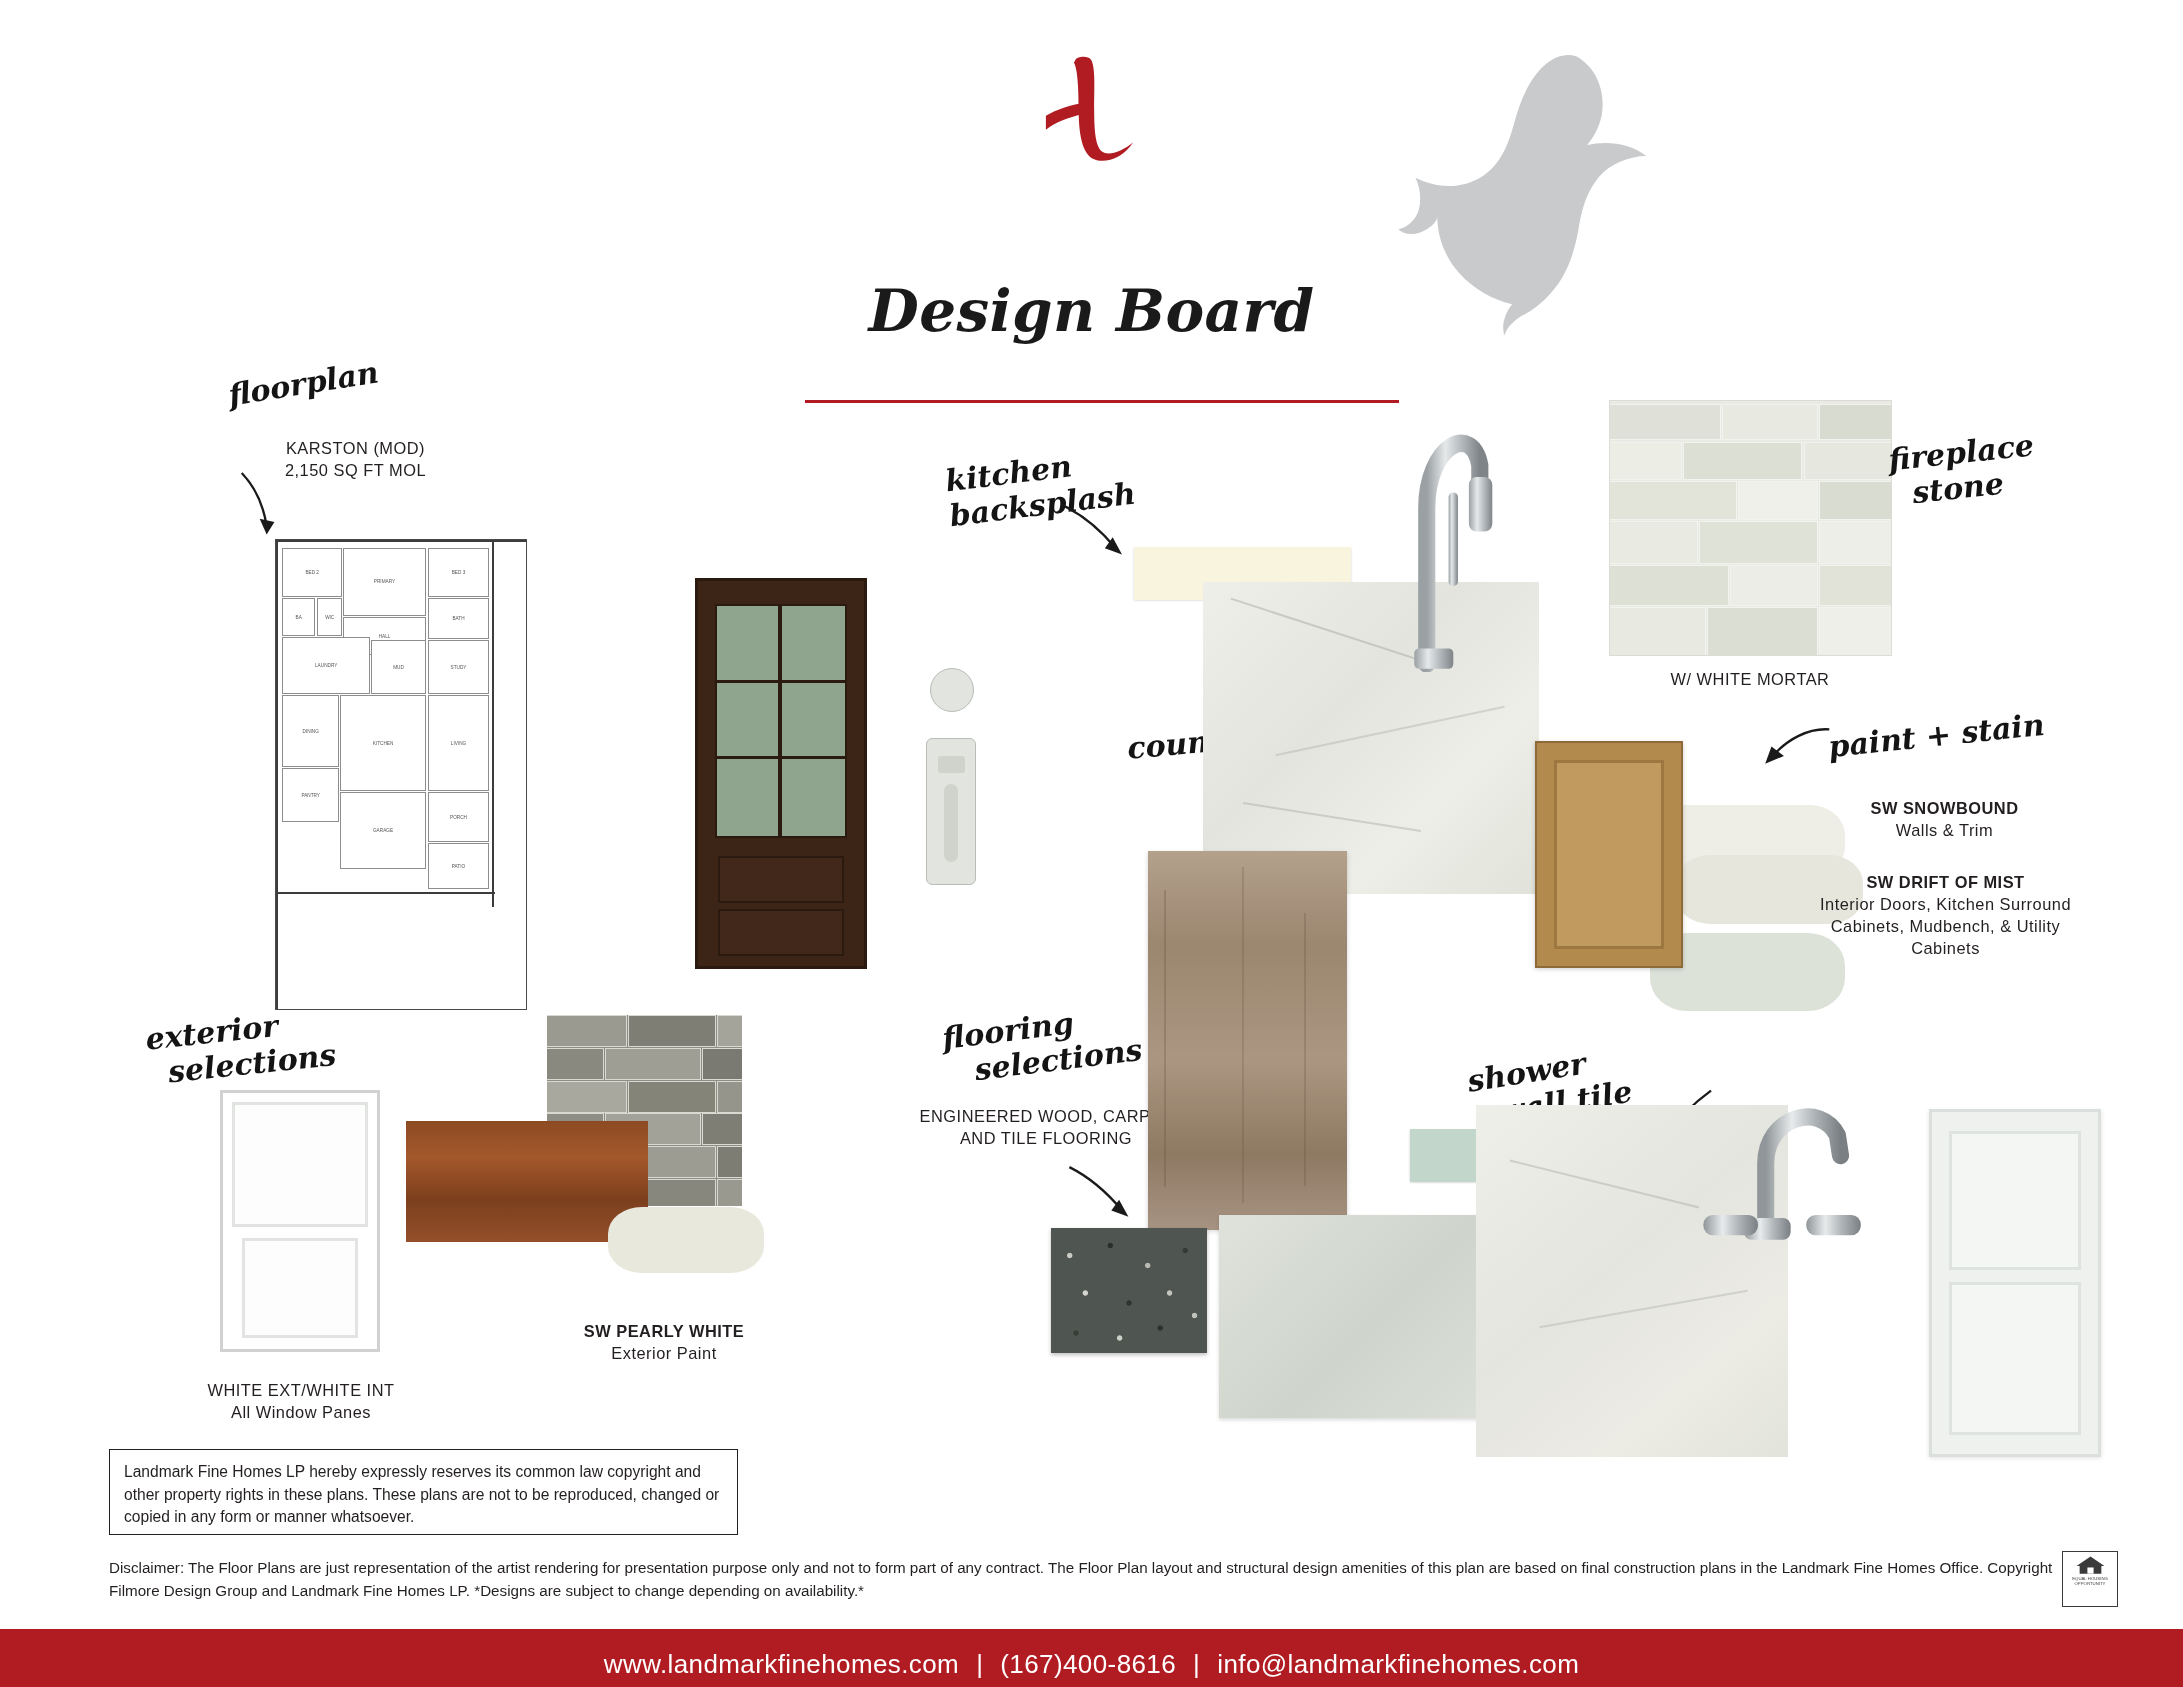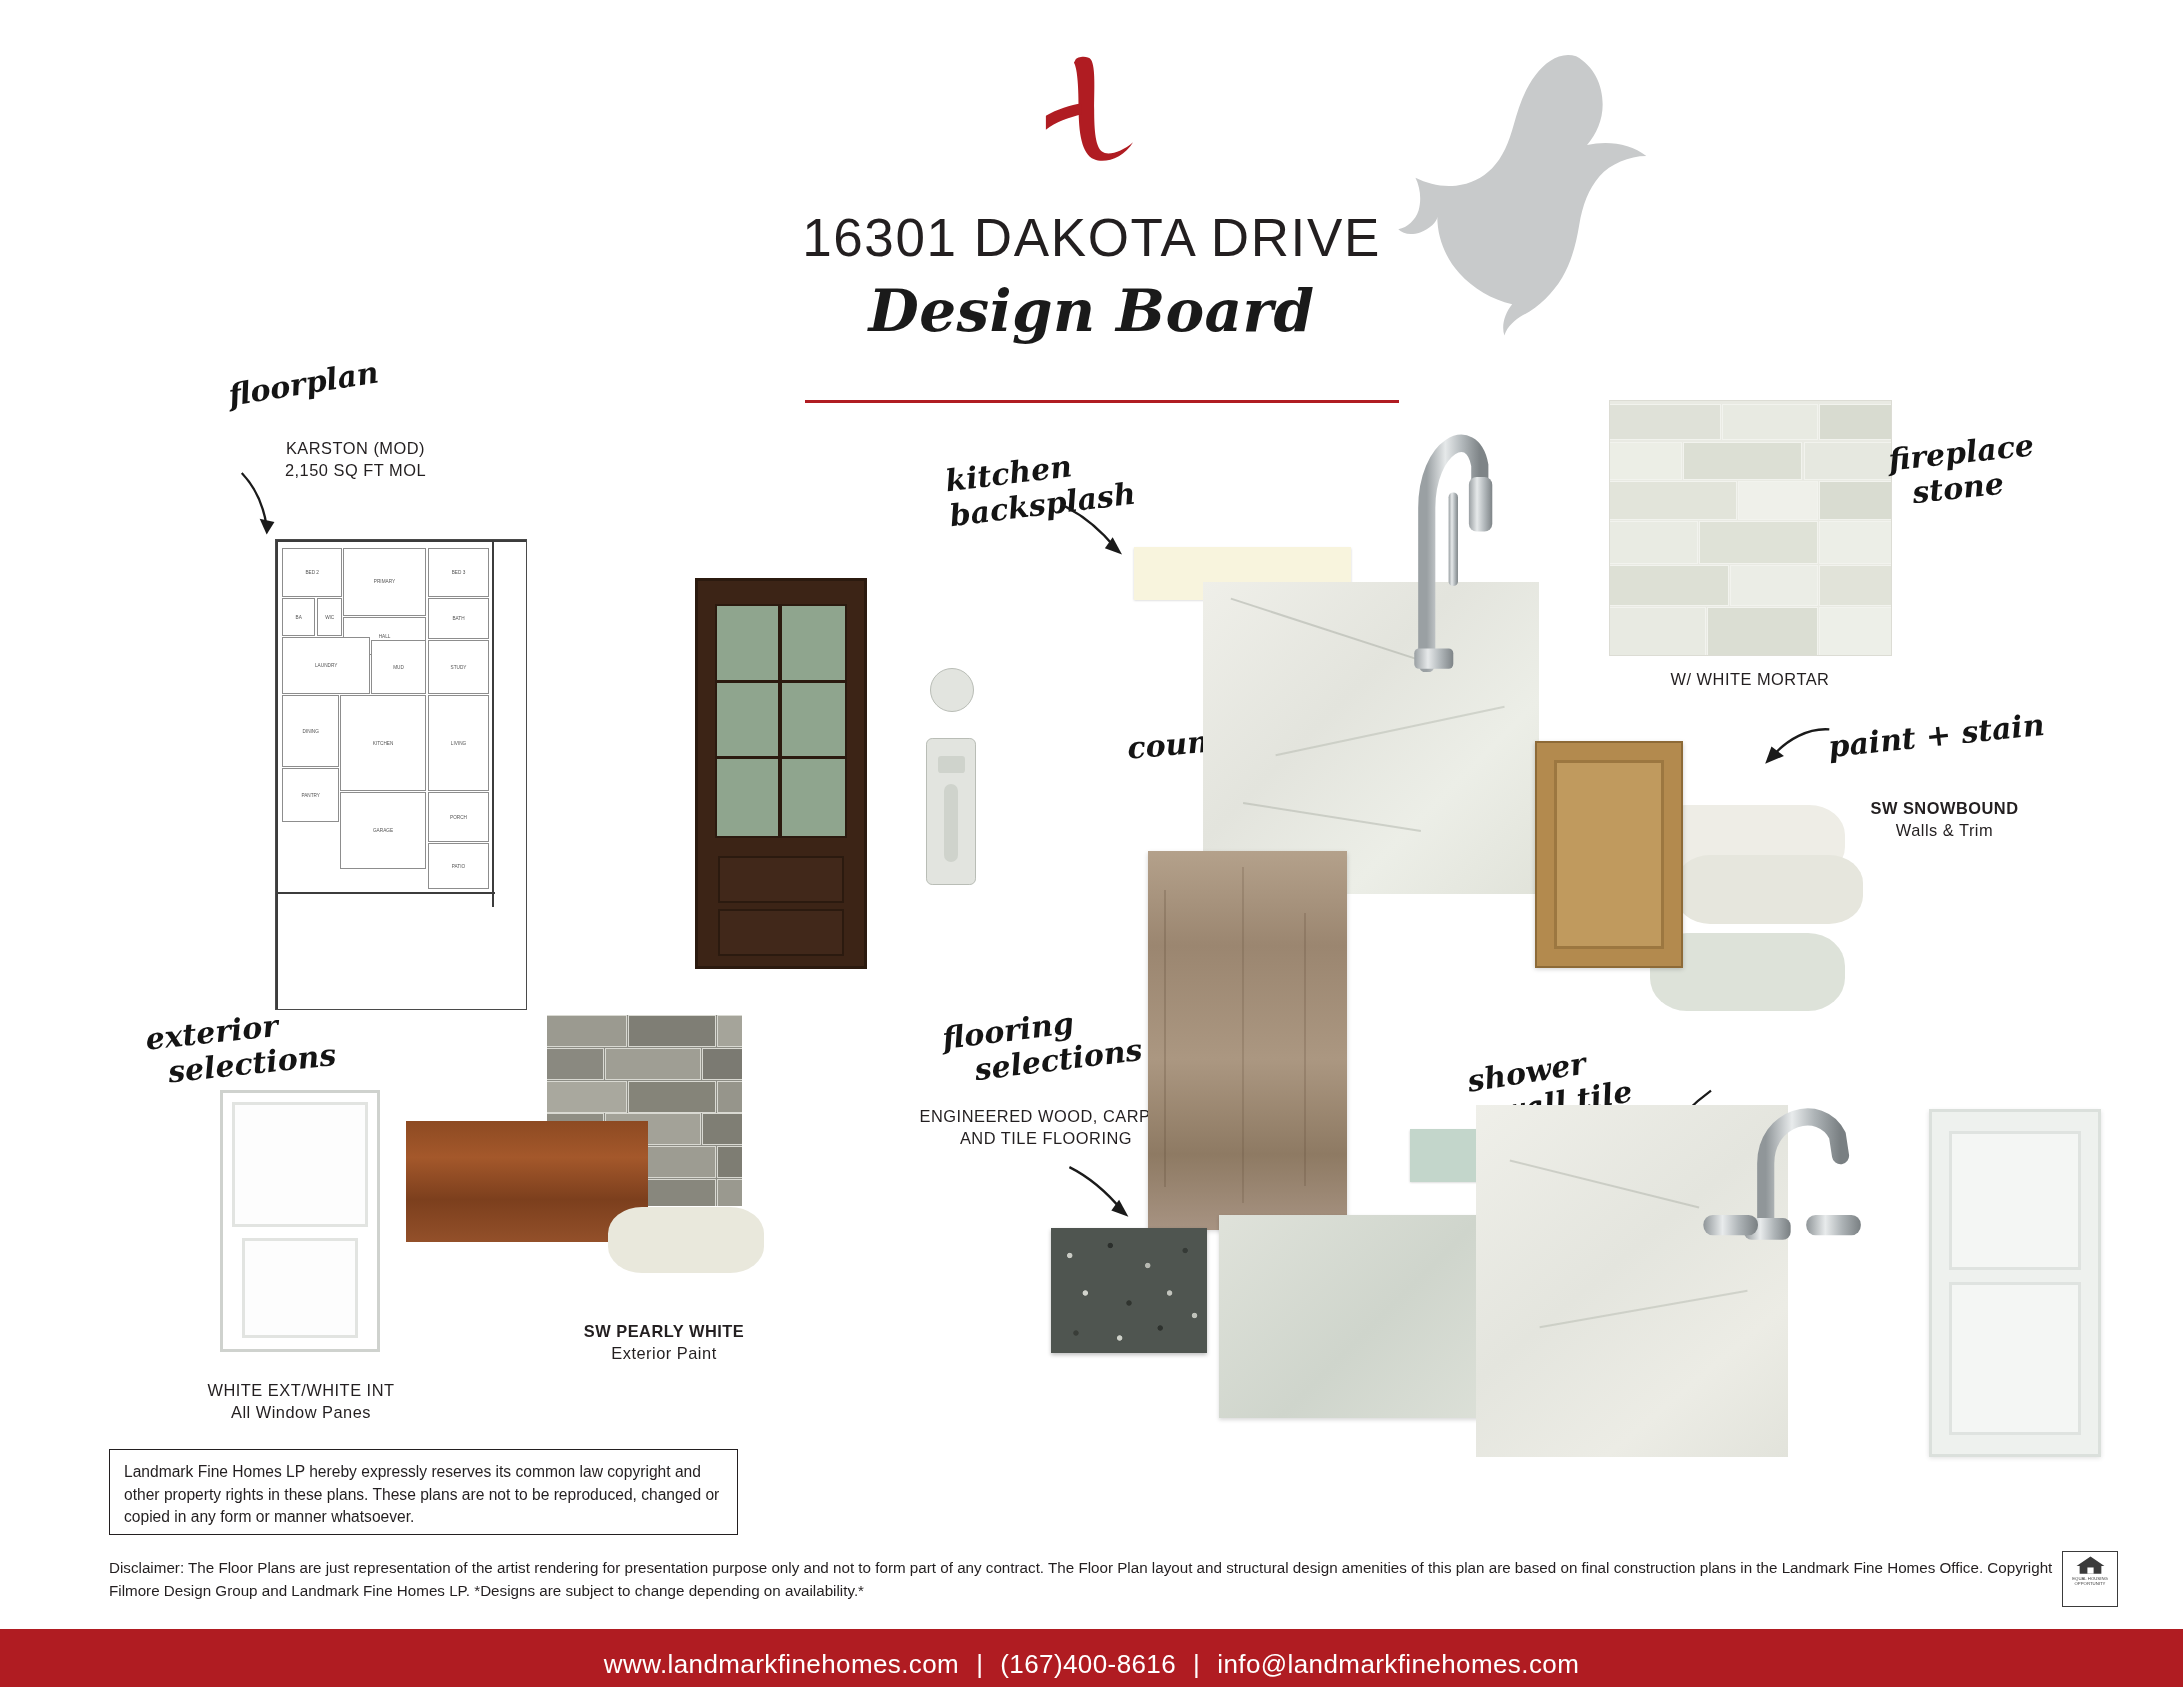--- a/index.html
+++ b/index.html
@@ -156,21 +156,20 @@
       <path d="M20 78 C34 70 52 64 66 62 L66 76 C50 80 32 86 20 96 Z" fill="#b01c22"></path>
     </svg>
   </div>
 
   <div class="abs" id="hummingbird">
     <svg viewBox="0 0 330 400" width="258" height="312">
       <path d="M228 22 C250 34 262 58 262 84 C262 104 254 122 242 136 C268 130 298 134 318 150 C296 150 272 160 258 176 C244 192 236 214 232 238 C228 262 222 286 210 306 C198 326 180 344 160 354 C150 360 140 368 136 380 C132 368 136 352 146 340 C120 334 96 320 78 300 C60 280 50 254 50 228 C50 234 40 244 28 248 C16 252 6 250 0 244 C12 242 22 232 26 220 C30 206 28 190 22 178 C38 186 56 190 74 188 C92 186 108 178 120 166 C134 152 142 132 148 110 C154 88 162 64 176 46 C190 28 208 16 228 22 Z" fill="#c8cacb"></path>
     </svg>
   </div>
 
-  <div class="abs" id="title">16301 DAKOTA DRIVE</div>
   <div class="abs script" id="subtitle">Design Board</div>
   <div class="abs" id="title-rule"></div>
 
   <div class="abs hand" style="left:228px; top:367px; transform:rotate(-9deg);">floorplan</div>
   <div class="abs" style="left:242px; top:437px; width:227px;">
     <div class="caption">KARSTON (MOD)</div>
     <div class="caption">2,150 SQ FT MOL</div>
   </div>
   <div class="abs" style="left:234px; top:469px;">
     <svg width="70" height="74" viewBox="0 0 90 95">
@@ -291,20 +290,24 @@
   <div class="abs hand" style="left:1828px; top:719px; transform:rotate(-6deg);">paint + stain</div>
 
   <div class="abs swatch" style="left:1650px; top:805px; width:195px; height:72px; border-radius:36px/30px; background:#eeede6;"></div>
   <div class="abs swatch" style="left:1676px; top:855px; width:187px; height:69px; border-radius:34px/28px; background:#e6e6dd;"></div>
   <div class="abs swatch" style="left:1650px; top:933px; width:195px; height:78px; border-radius:37px/33px; background:#dde2d9;"></div>
 
   <div class="abs" style="left:1804px; top:797px; width:281px; text-align:center;">
     <div class="caption bold">SW SNOWBOUND</div>
     <div class="caption">Walls &amp; Trim</div>
   </div>
+  <div class="abs" style="left:1797px; top:871px; width:297px; text-align:center;">
+    <div class="caption bold">SW DRIFT OF MIST</div>
+    <div class="caption">Interior Doors, Kitchen Surround Cabinets, Mudbench, &amp; Utility Cabinets</div>
+  </div>
 
   <div class="abs swatch" style="left:1535px; top:741px; width:148px; height:227px; background:#b38a4e; border:2.3px solid #8d6a37; box-sizing:border-box; box-shadow:0 1.6px 4.7px rgba(0,0,0,0.2);">
     <div class="abs" style="left:17px; top:17px; right:17px; bottom:17px; border:3.9px solid #9c7740; background:#c09a5e;"></div>
   </div>
 
   <div class="abs hand two" style="left:147px; top:1012px; width:203px; transform:rotate(-6deg);">
     <span style="display:block;">exterior</span>
     <span style="display:block; margin-left:19px;">selections</span>
   </div>
 

